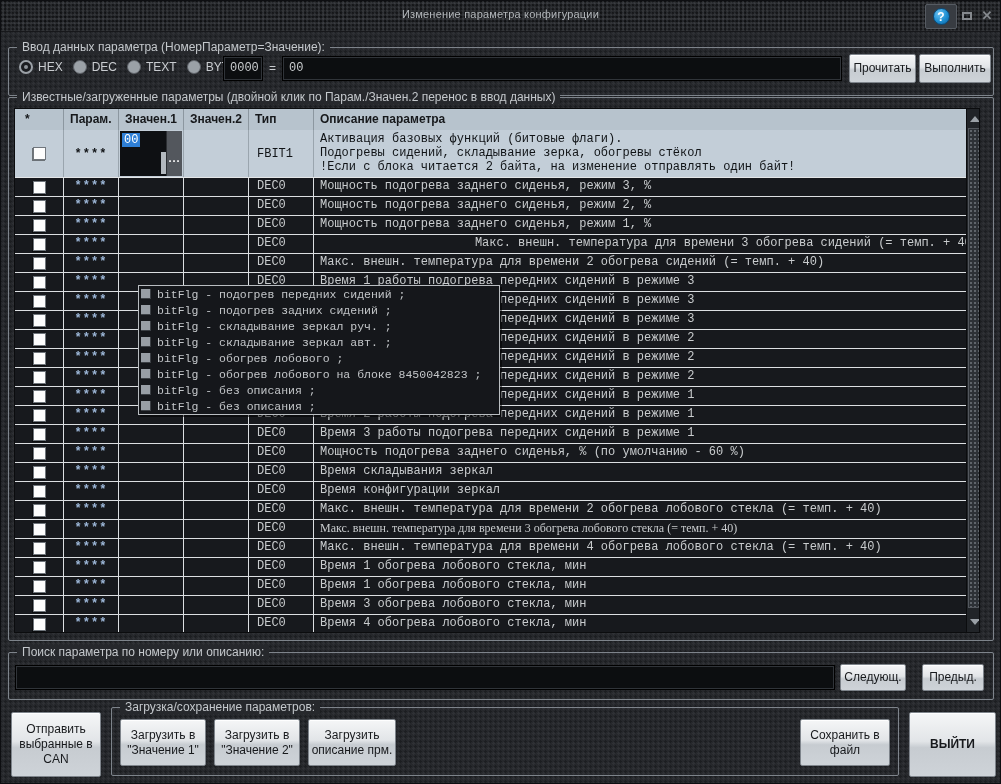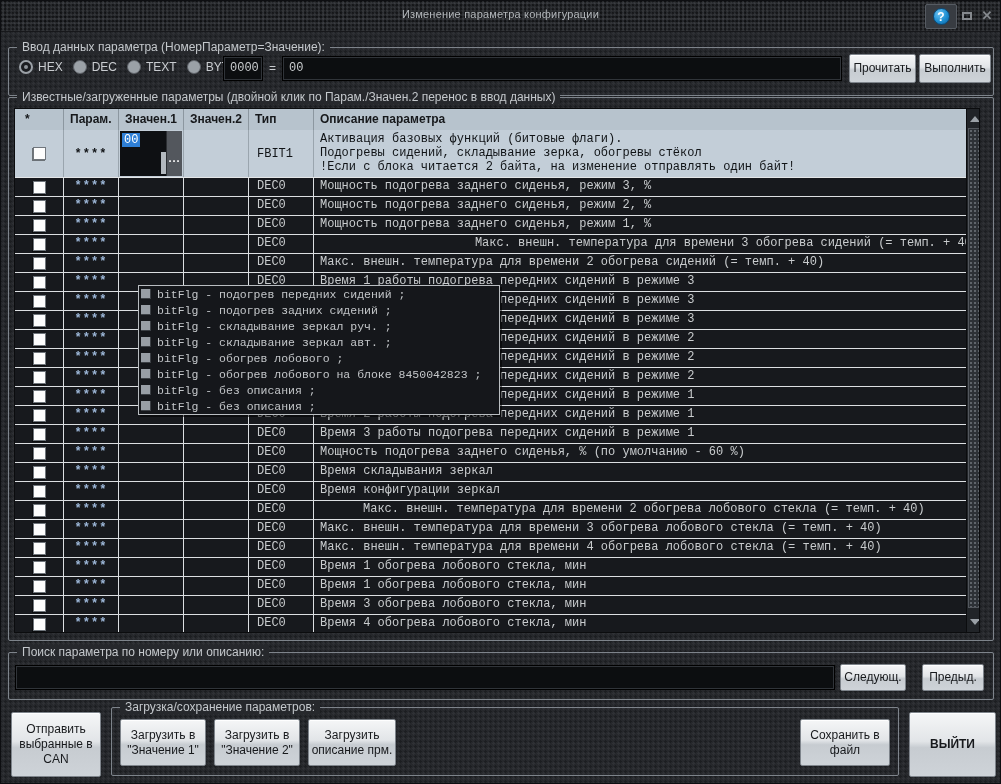--- a/index.html
+++ b/index.html
@@ -409,32 +409,32 @@
   </div>
 
   <div class="trow">
     <div class="cell c-chk">
             <span class="cb"></span>
           </div>
     <div class="cell c-param">****</div>
     <div class="cell c-v1"></div>
     <div class="cell c-v2"></div>
     <div class="cell c-type">DEC0</div>
-    <div class="cell c-desc" style="border-right:none;margin-left:43px;">Макс. внешн. температура для времени 2 обогрева лобового стекла (= темп. + 40)</div>
-  </div>
-
-  <div class="trow">
-    <div class="cell c-chk">
-            <span class="cb"></span>
-          </div>
-    <div class="cell c-param">****</div>
-    <div class="cell c-v1"></div>
-    <div class="cell c-v2"></div>
-    <div class="cell c-type">DEC0</div>
-    <div class="cell c-desc" style="border-right:none;">Макс. внешн. температура для времени 3 обогрева лобового стекла (= темп. + 40)</div>
+    <div class="cell c-desc" style="border-right:none;">Макс. внешн. температура для времени 2 обогрева лобового стекла (= темп. + 40)</div>
+  </div>
+
+  <div class="trow">
+    <div class="cell c-chk">
+            <span class="cb"></span>
+          </div>
+    <div class="cell c-param">****</div>
+    <div class="cell c-v1"></div>
+    <div class="cell c-v2"></div>
+    <div class="cell c-type">DEC0</div>
+    <div class="cell c-desc" style="border-right:none;font-family:Liberation Serif, serif;">Макс. внешн. температура для времени 3 обогрева лобового стекла (= темп. + 40)</div>
   </div>
 
   <div class="trow">
     <div class="cell c-chk">
             <span class="cb"></span>
           </div>
     <div class="cell c-param">****</div>
     <div class="cell c-v1"></div>
     <div class="cell c-v2"></div>
     <div class="cell c-type">DEC0</div>

